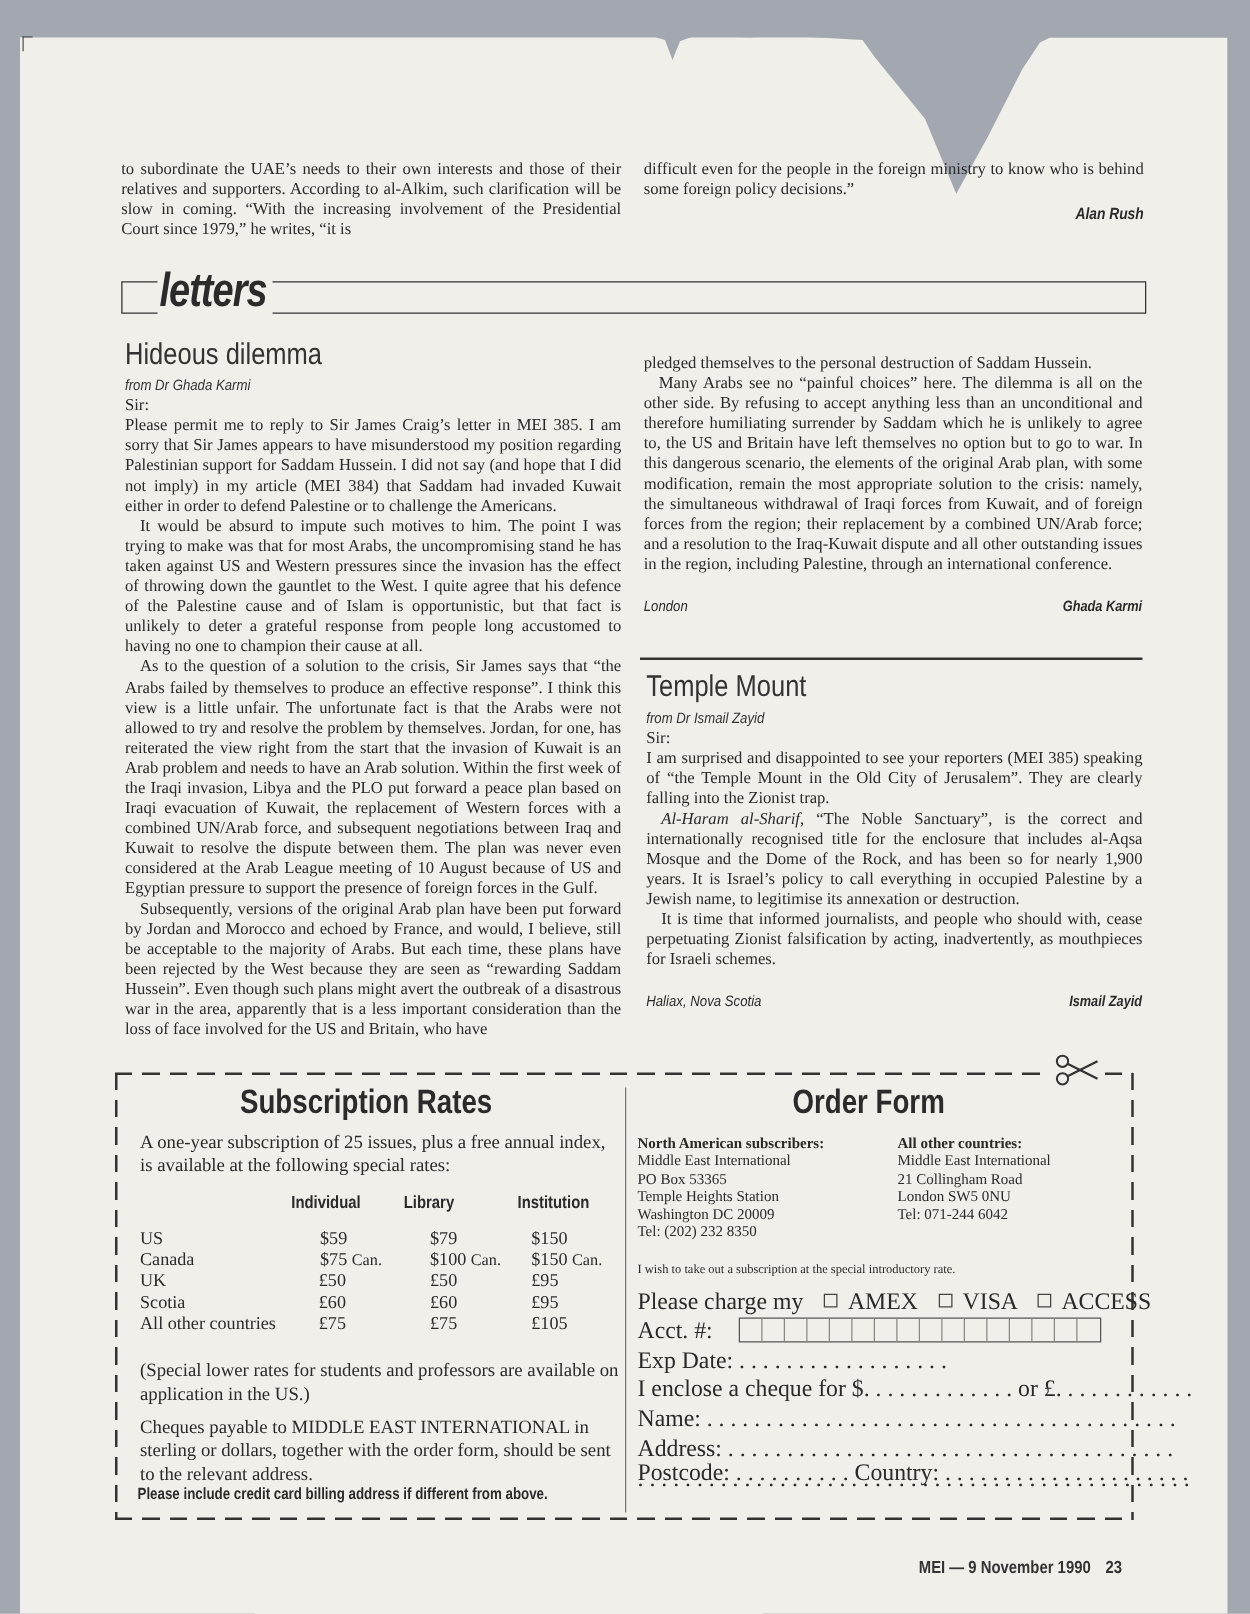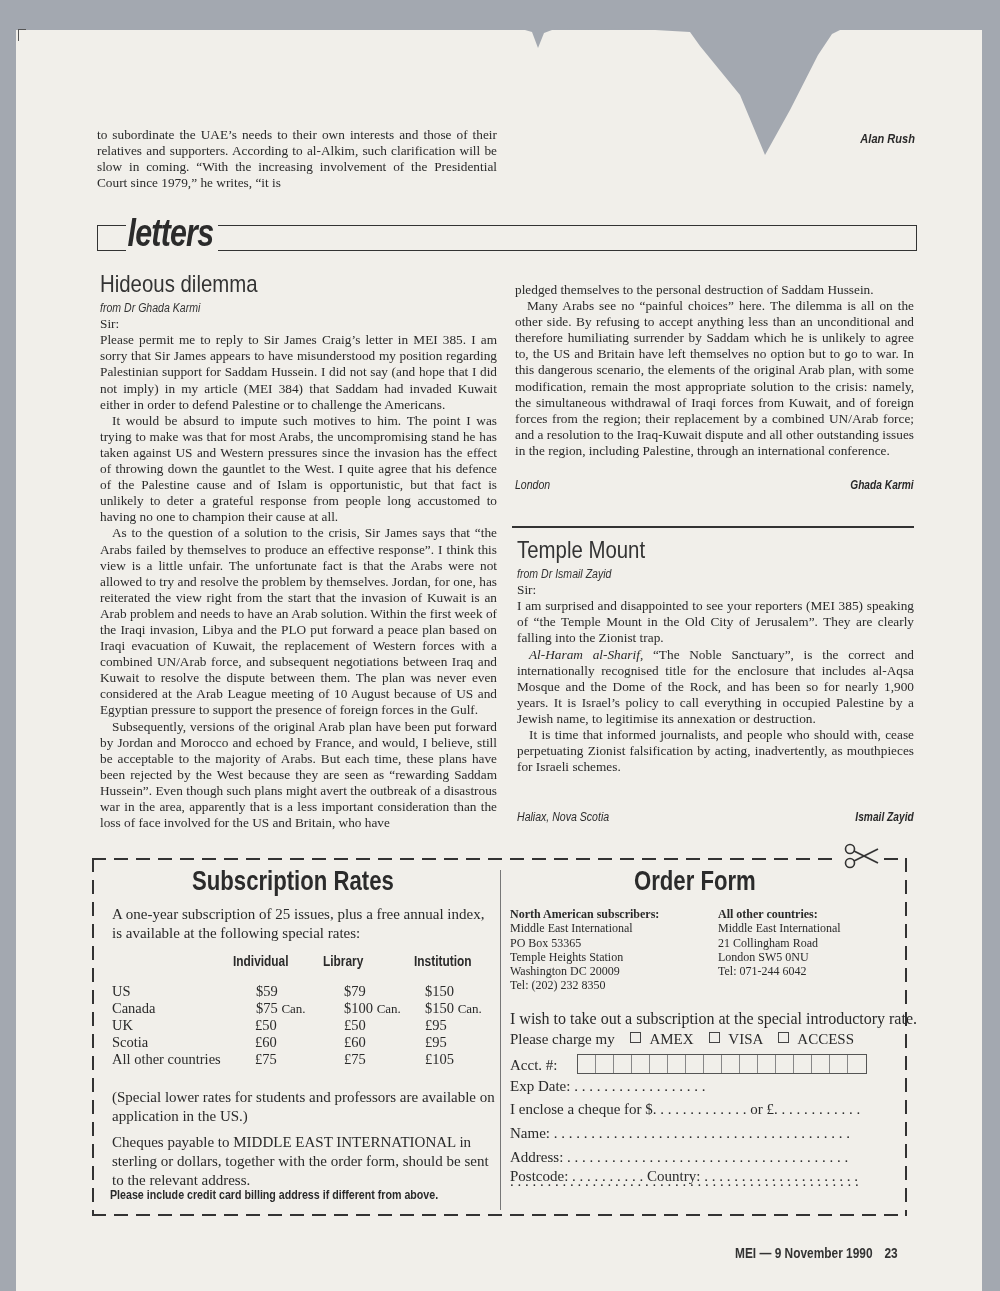--- a/index.html
+++ b/index.html
@@ -89,21 +89,21 @@
     }
     .rates .cell { position: absolute; white-space: nowrap; }
     .rates .cell small { font-size: 13px; }
     .bold-note {
       position: absolute; left: 110px; top: 1187px;
       font-family: "Liberation Sans", sans-serif; font-weight: bold; font-size: 13px;
       transform: scaleX(0.82); transform-origin: left; white-space: nowrap;
     }
     .addr { position: absolute; font-size: 12px; line-height: 14.3px; }
     .addr b { font-weight: bold; }
-    .form-line { position: absolute; left: 510px; font-size: 15px; white-space: nowrap; }
+    .form-line { position: absolute; left: 510px; font-size: 19px; white-space: nowrap; }
     .cb { display: inline-block; width: 11px; height: 11px; border: 1px solid #444; margin: 0 8px 0 12px; vertical-align: 1px; }
     .acct-grid { display: inline-flex; margin-left: 16px; vertical-align: -3px; border: 1px solid #555; }
     .acct-grid span { width: 18px; height: 18px; border-right: 1px solid #888; }
     .acct-grid span:last-child { border-right: none; }
     .scissors { position: absolute; left: 842px; top: 843px; width: 40px; height: 26px; }
     .footer {
       position: absolute; left: 735px; top: 1245px;
       font-family: "Liberation Sans", sans-serif; font-weight: bold; font-size: 14px; color: #333;
       transform: scaleX(0.85); transform-origin: left; white-space: nowrap;
     }
@@ -118,20 +118,21 @@
   <polygon fill="#a3a8b0" points="0,0 1000,0 1000,30 982,30 982,160 1000,160 1000,0"></polygon>
   <polygon fill="#a3a8b0" points="525,0 525,30 532,32 538,48 544,33 552,30 558,28 600,30 620,28 690,32 700,46 740,95 765,155 790,110 818,55 832,34 840,30 982,30 982,0"></polygon>
   <rect x="0" y="0" width="16" height="1291" fill="#a3a8b0"></rect>
 </svg>
 <div class="corner-mark"></div>
 
 <div class="col" style="left:97px; top:127px; width:400px;">
   <p>to subordinate the UAE’s needs to their own interests and those of their relatives and supporters. According to al-Alkim, such clarification will be slow in coming. “With the increasing involvement of the Presidential Court since 1979,” he writes, “it is</p>
 </div>
 <div class="col" style="left:515px; top:127px; width:400px;">
+  <p>difficult even for the people in the foreign ministry to know who is behind some foreign policy decisions.”</p>
   <div class="sig-right">Alan Rush</div>
 </div>
 
 <div class="letters-banner"></div>
 <div class="letters-word">letters</div>
 
 <div class="col" style="left:100px; top:276px; width:397px;">
   <div class="headline">Hideous dilemma</div>
   <div class="byline" style="margin-top:8px;">from Dr Ghada Karmi</div>
   <p class="sir">Sir:</p>
@@ -152,21 +153,21 @@
 
 <div class="rule"></div>
 
 <div class="col" style="left:517px; top:542px; width:397px;">
   <div class="headline">Temple Mount</div>
   <div class="byline" style="margin-top:8px;">from Dr Ismail Zayid</div>
   <p class="sir">Sir:</p>
   <p>I am surprised and disappointed to see your reporters (MEI 385) speaking of “the Temple Mount in the Old City of Jerusalem”. They are clearly falling into the Zionist trap.</p>
   <p class="indent"><i>Al-Haram al-Sharif</i><span>, “The Noble Sanctuary”, </span><span>is the correct and internationally recognised title for the enclosure that includes al-Aqsa Mosque and the Dome of the Rock, and has been so for nearly 1,900 years. It is Israel’s policy to call everything in occupied Palestine by a Jewish name, to legitimise its annexation or destruction.</span></p>
   <p class="indent">It is time that informed journalists, and people who should with, cease perpetuating Zionist falsification by acting, inadvertently, as mouthpieces for Israeli schemes.</p>
-  <div class="sigline" style="margin-top:34px;">
+  <div class="sigline" style="margin-top:18px;">
     <span class="place">Haliax, Nova Scotia</span>
     <span class="name">Ismail Zayid</span>
   </div>
 </div>
 
 <div class="dash-h" style="left:92px; top:858px; width:742px;"></div>
 <div class="dash-h" style="left:884px; top:858px; width:22px;"></div>
 <div class="dash-h" style="left:92px; top:1214px; width:814px;"></div>
 <div class="dash-v" style="left:92px; top:858px; height:358px;"></div>
 <div class="dash-v" style="left:905px; top:858px; height:358px;"></div>
@@ -228,21 +229,21 @@
   <span>Tel: (202) 232 8350</span>
 </div>
 <div class="addr" style="left:718px; top:907px;">
   <b>All other countries:</b><br>
   <span>Middle East International</span><br>
   <span>21 Collingham Road</span><br>
   <span>London SW5 0NU</span><br>
   <span>Tel: 071-244 6042</span>
 </div>
 
-<div class="form-line" style="top:1010px; font-size:16px;">I wish to take out a subscription at the special introductory rate.</div>
+<div class="form-line" style="top:1010px; font-size:10px;">I wish to take out a subscription at the special introductory rate.</div>
 <div class="form-line" style="top:1031px;">
   <span>Please charge my</span>
   <span class="cb"></span><span>AMEX</span>
   <span class="cb"></span><span>VISA</span>
   <span class="cb"></span><span>ACCESS</span>
 </div>
 <div class="form-line" style="top:1054px;">
   <span>Acct. #:</span>
   <span class="acct-grid">
     <span></span>

